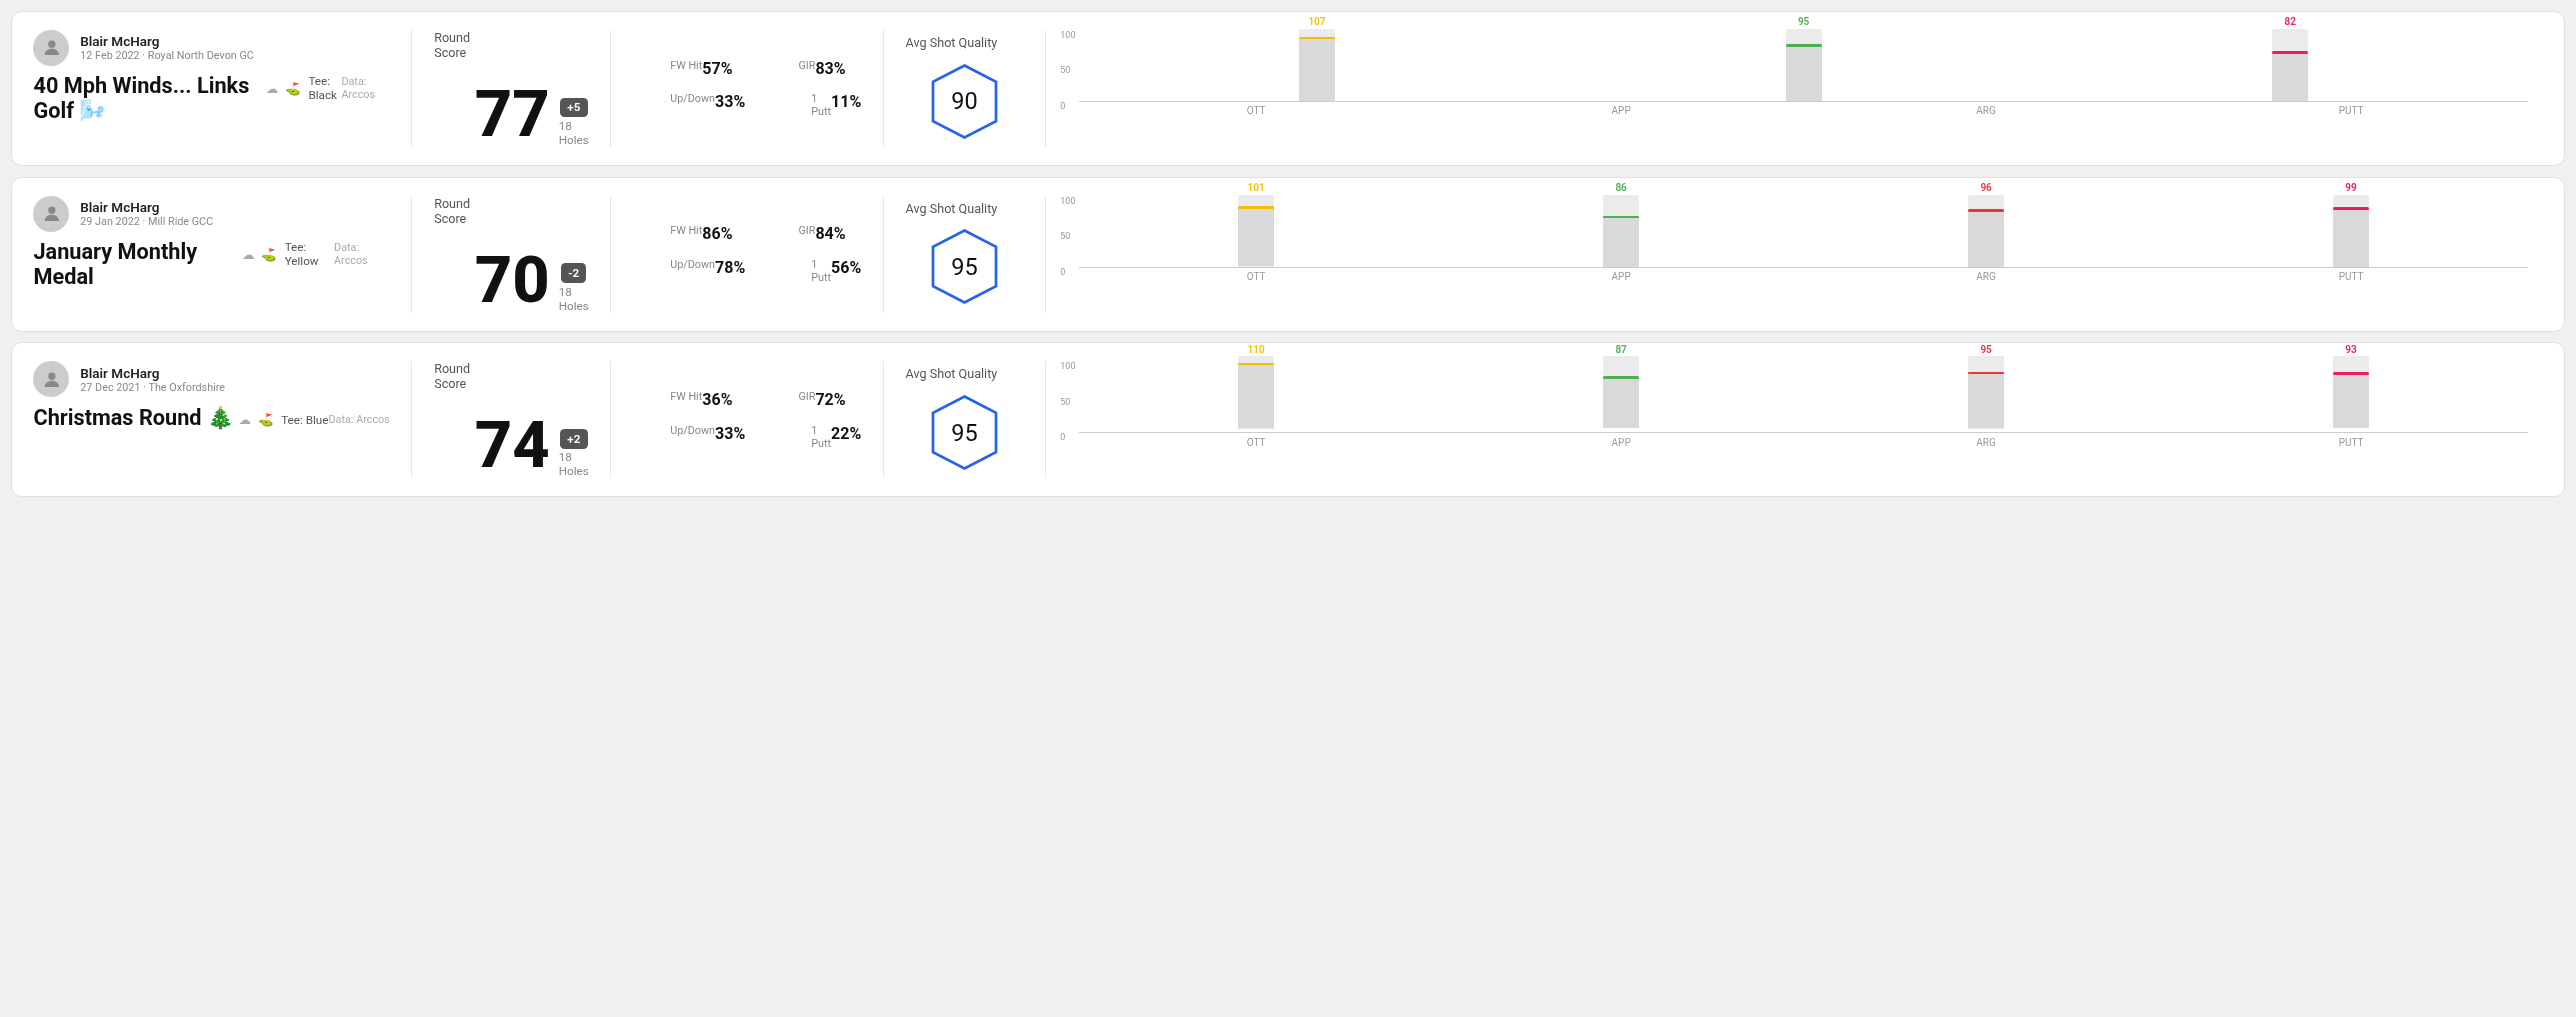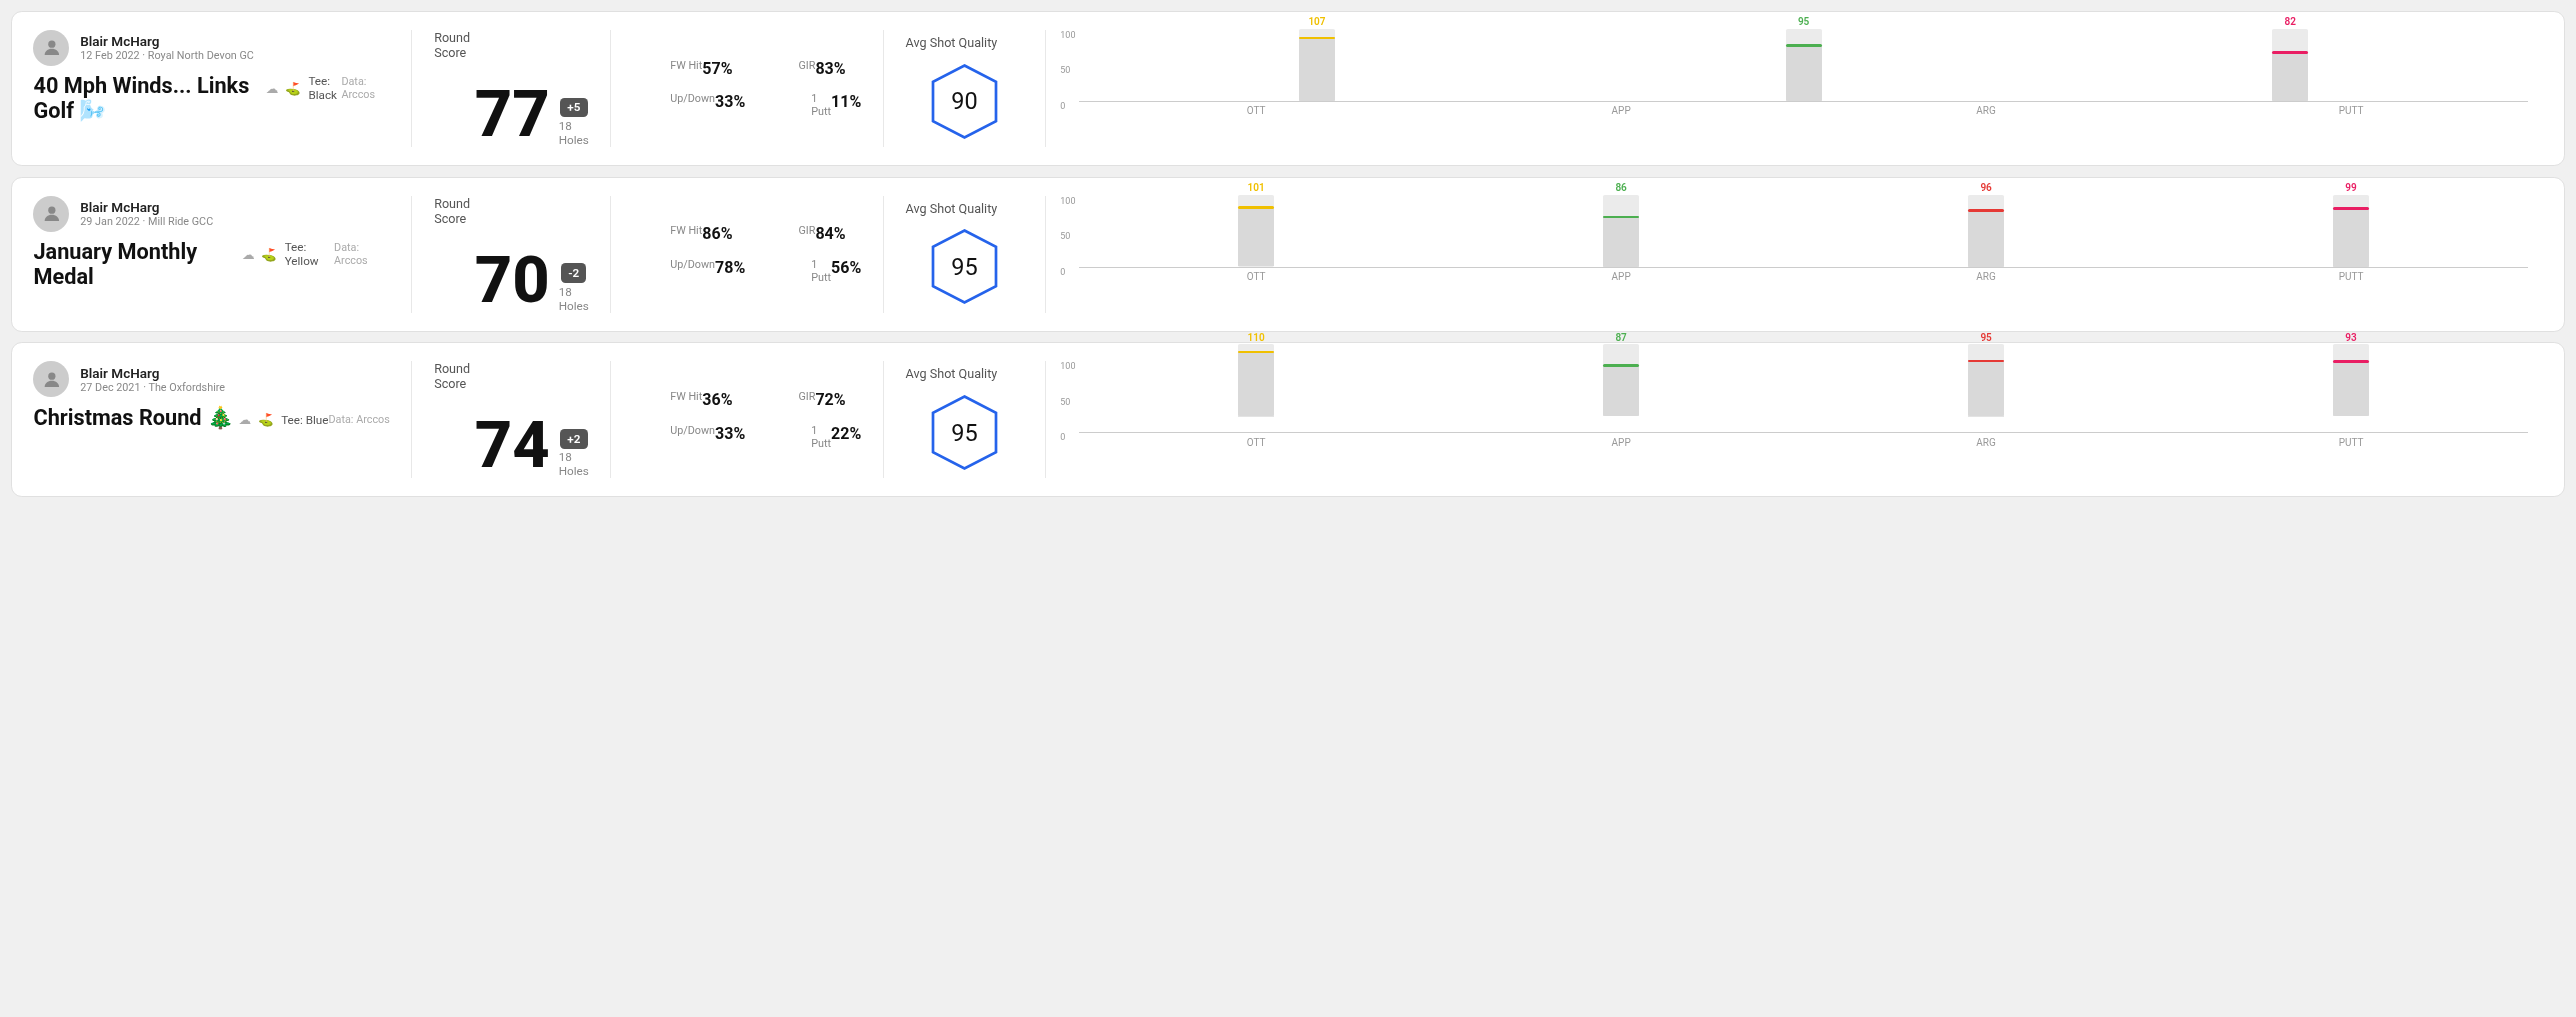--- a/index.html
+++ b/index.html
@@ -593,21 +593,21 @@
 
     <div class="card-chart">
       <div class="bar-chart">
     <div style="display:flex; align-items:stretch; gap:0;">
       <div class="chart-y-labels">
         <span>100</span>
         <span>50</span>
         <span>0</span>
       </div>
       <div style="flex:1; display:flex; flex-direction:column;">
-        <div style="display:flex; gap:10.8px; align-items:flex-end; height:72px; border-bottom:0.9px solid #ccc; padding-bottom:16px;">
+        <div style="display:flex; gap:10.8px; align-items:flex-end; height:72px; border-bottom:0.9px solid #ccc; padding-bottom:4px;">
           <div class="bar-group">
             <span class="bar-value" style="color:#f0c000;">110</span>
             <div class="bar-wrapper" style="height:72px;">
               <div style="position:absolute; top:6.3px; left:0; width:100%; height:66px; background: rgba(200,200,200,0.5); border-radius:1.8px 1.8px 0 0;">
                 <div style="width:100%; height:2.7px; background:#f0c000; border-radius:1.8px; position:absolute; top:0;"></div>
               </div>
             </div>
           </div>
           <div class="bar-group">
             <span class="bar-value" style="color:#4caf50;">87</span>

